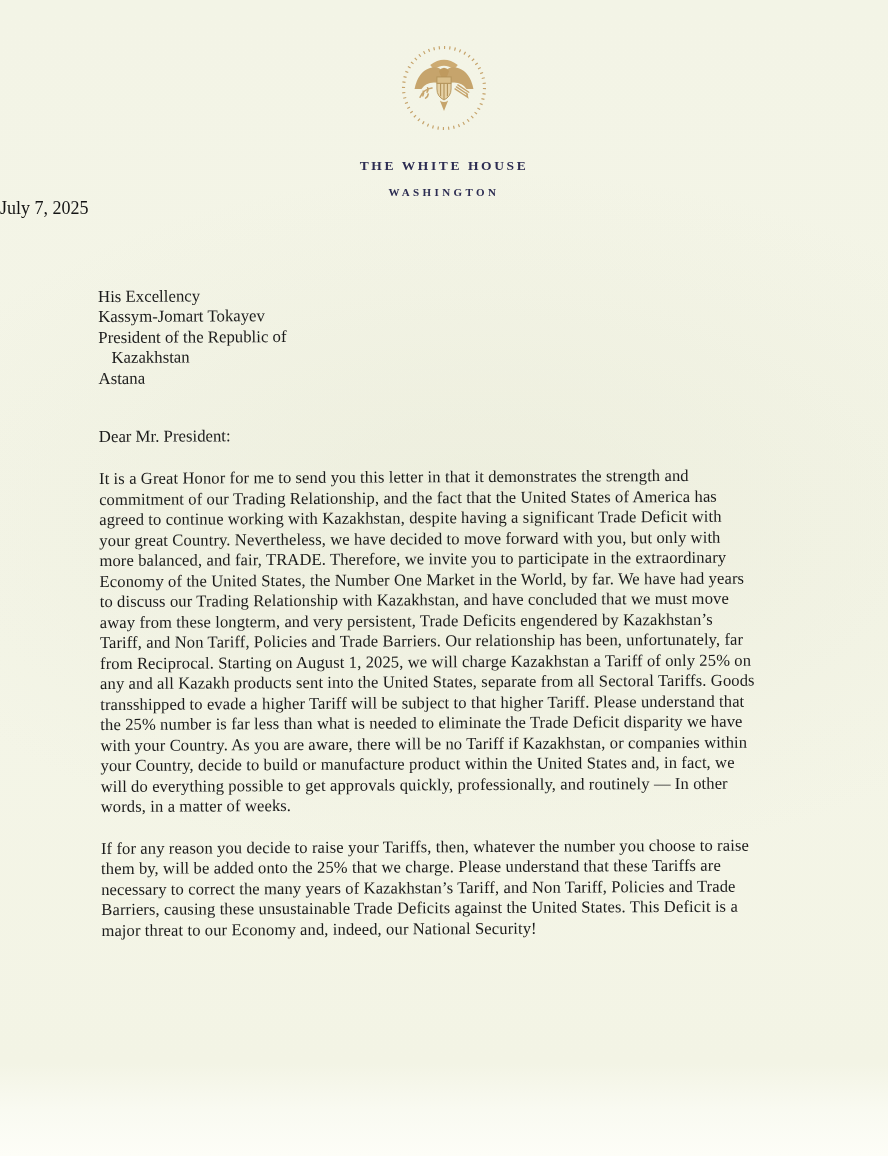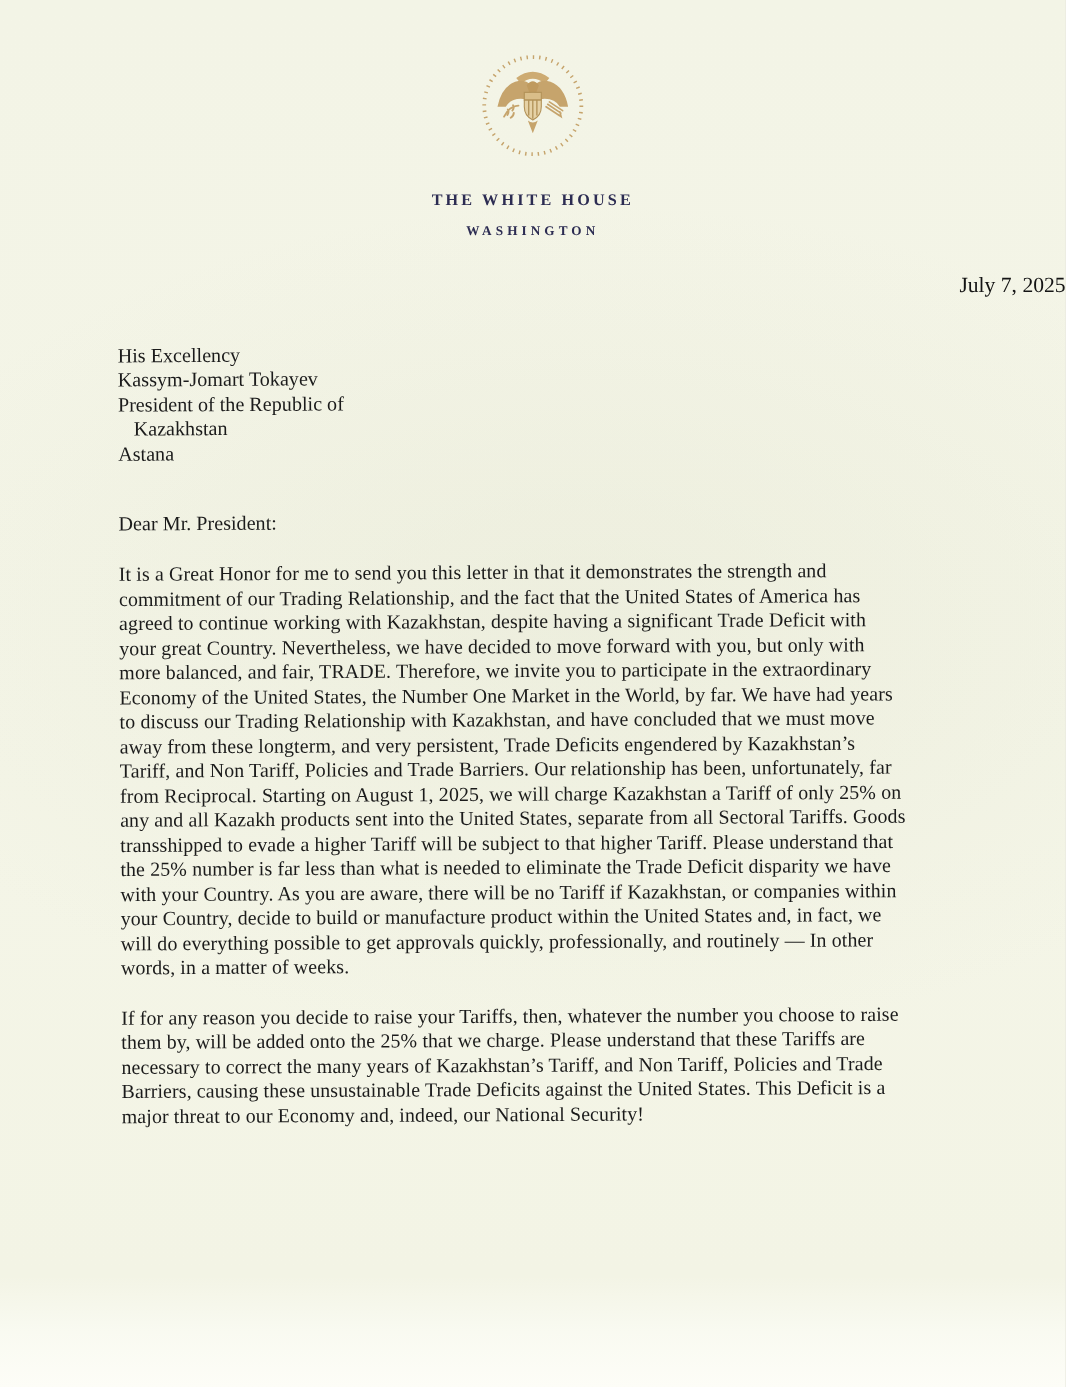--- a/index.html
+++ b/index.html
@@ -39,22 +39,21 @@
   }
   .org-city {
     margin-top: 12px;
     font-weight: bold;
     font-size: 11px;
     letter-spacing: 3.4px;
     color: #2c2c52;
     text-align: center;
   }
   .letter-date {
-    text-align: right;
-    margin-top: 28px;
+    text-align: left;
     font-size: 18px;
     color: #141414;
   }
   .content {
     position: absolute;
     left: 98px;
     top: 287px;
     width: 712px;
     transform: rotate(-0.3deg);
     transform-origin: 0 0;

